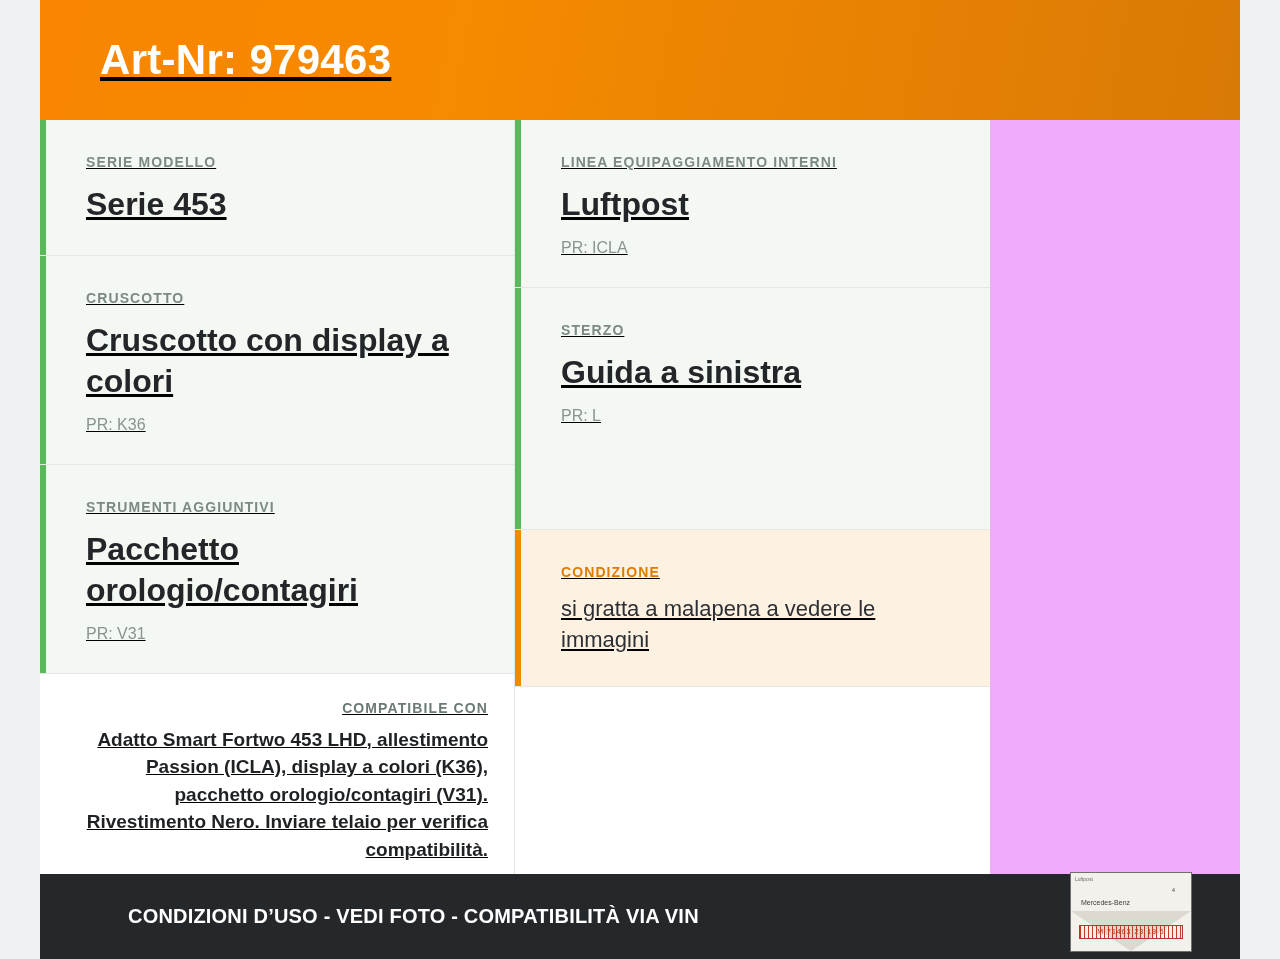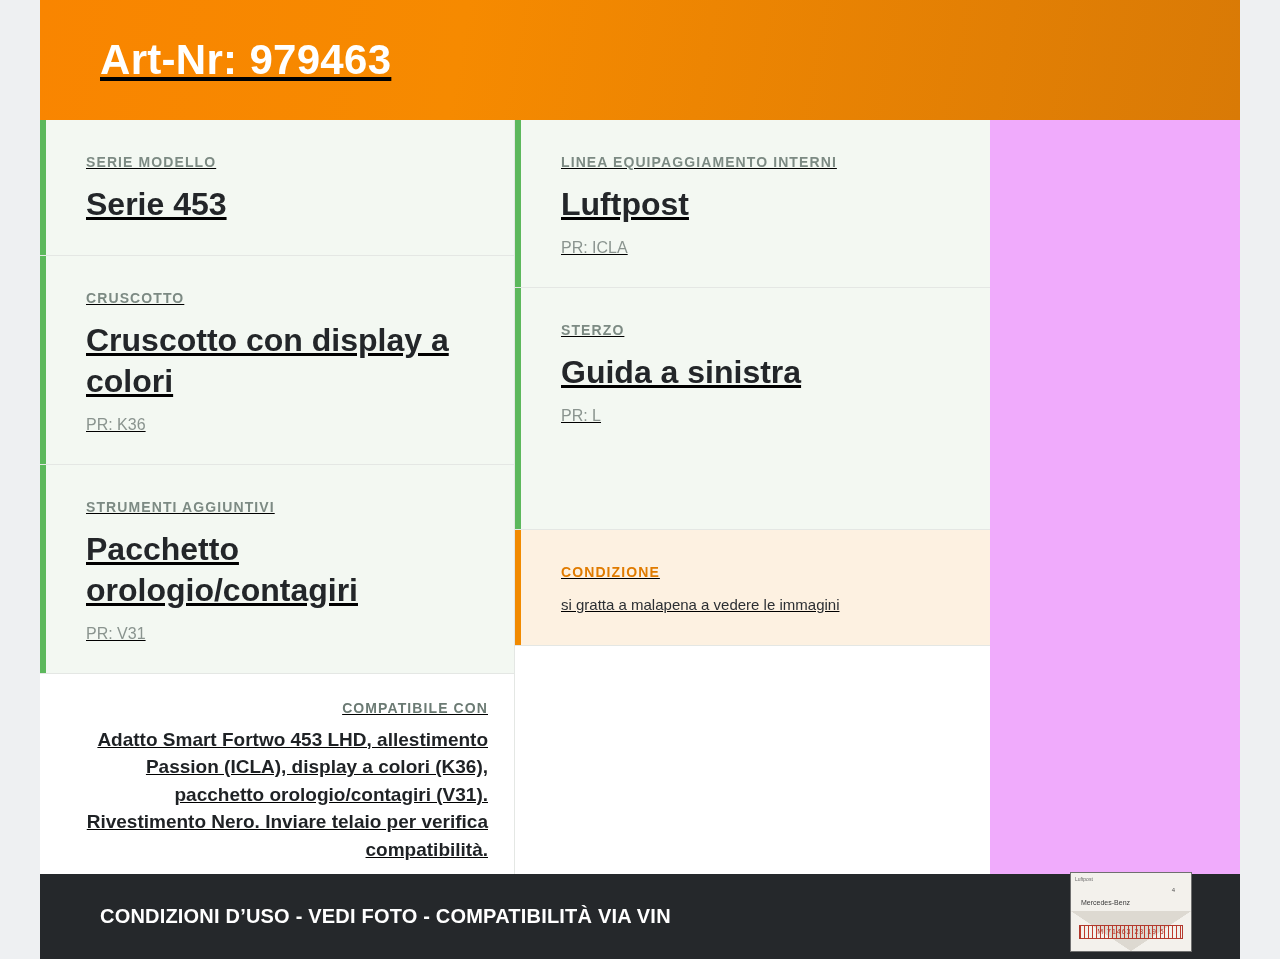--- a/index.html
+++ b/index.html
@@ -84,21 +84,21 @@
     color: #e07b00;
   }
   .value {
     font-size: 32px;
     font-weight: bold;
     color: #232629;
     line-height: 1.28;
     margin: 0;
   }
   .value.small {
-    font-size: 15px;
+    font-size: 22px;
     font-weight: normal;
     color: #2c2f33;
     line-height: 1.4;
   }
   .pr {
     font-size: 16px;
     color: #8a948f;
     margin: 14px 0 0 0;
   }
   .compat {
@@ -125,21 +125,21 @@
   
   .footer {
     position: absolute;
     left: 0;
     right: 0;
     bottom: 0;
     height: 85px;
     background: #25282b;
     display: flex;
     align-items: center;
-    padding-left: 60px;
+    padding-left: 88px;
     box-sizing: border-box;
   }
   .footer .ftext {
     color: #ffffff;
     font-size: 20px;
     font-weight: bold;
     letter-spacing: 0.2px;
   }
   .stamp {
     position: absolute;

